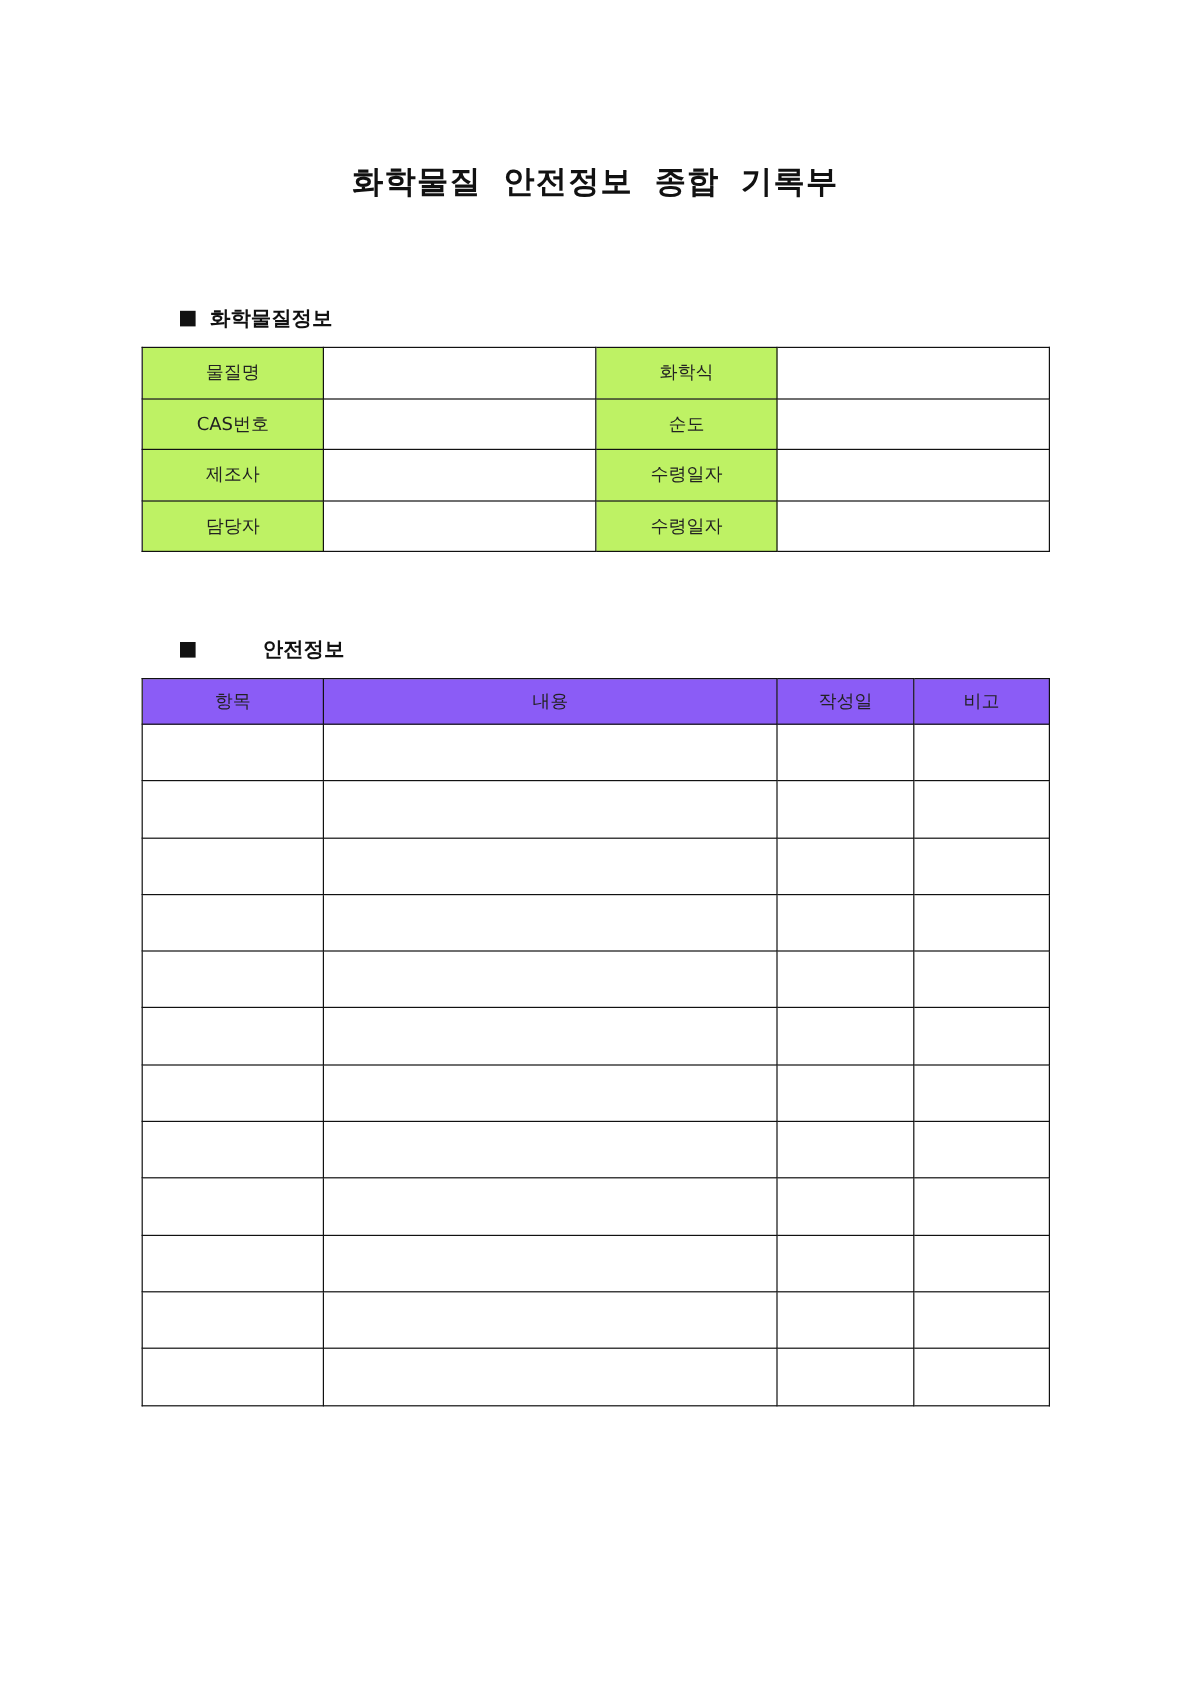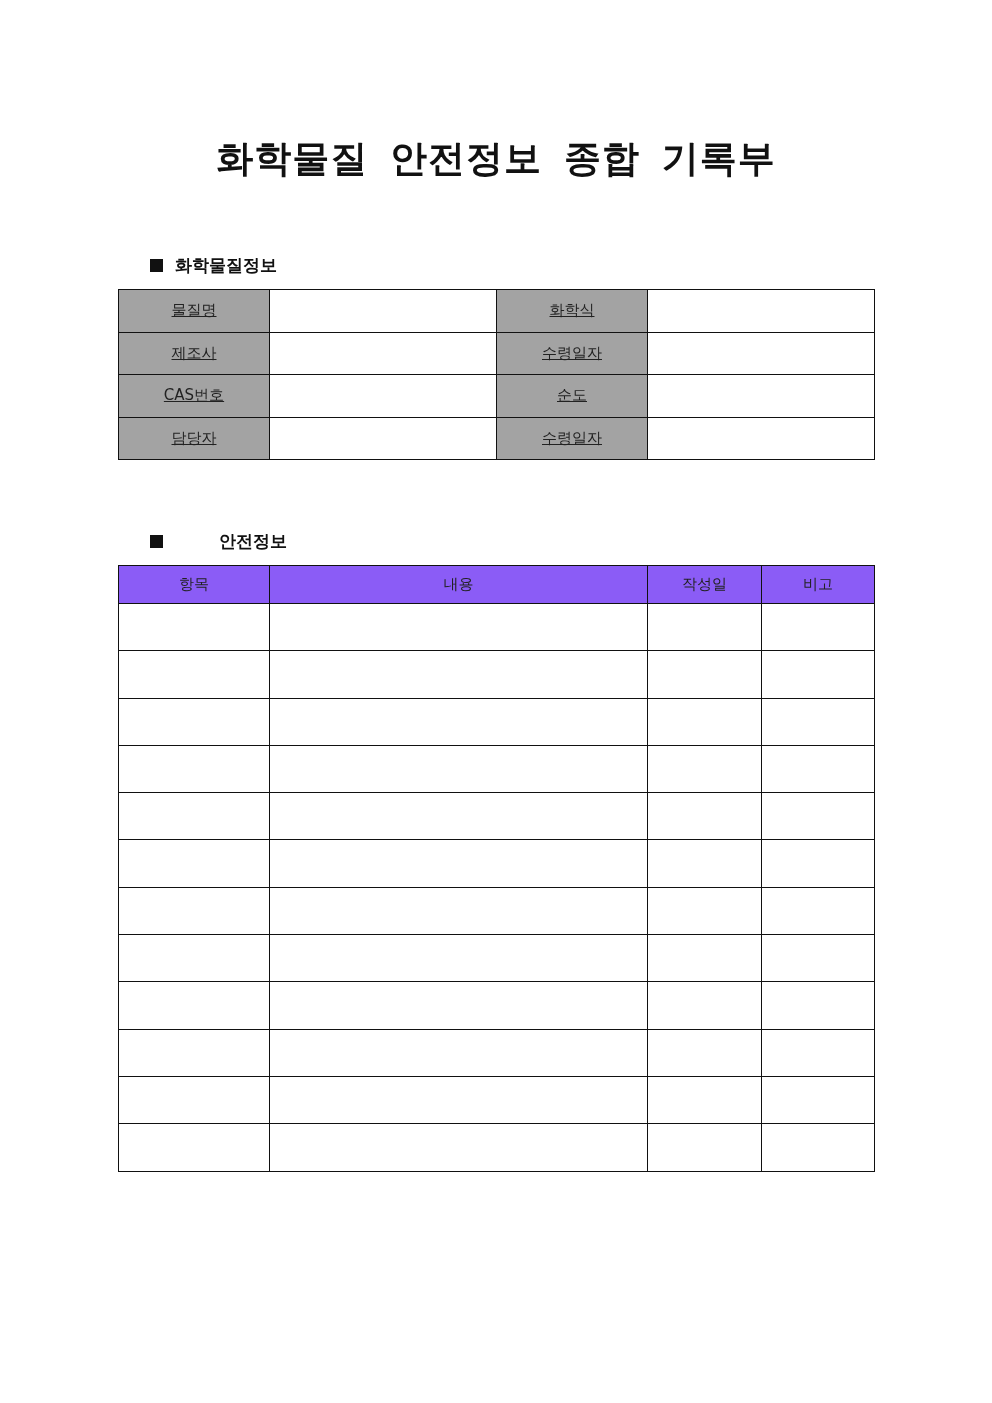--- a/index.html
+++ b/index.html
@@ -3,37 +3,37 @@
 <meta charset="utf-8">
 <style>
   html, body { margin: 0; padding: 0; background: #ffffff; }
   body {
     width: 992px; height: 1403px; position: relative;
     font-family: "DejaVu Sans", "Liberation Sans", sans-serif;
     color: #111;
   }
   .title {
     position: absolute; left: 0; width: 992px; top: 134px;
-    text-align: center; font-size: 37px; font-weight: bold;
+    text-align: center; font-size: 26px; font-weight: bold;
     letter-spacing: 1px; word-spacing: 8px;
   }
   .section-head {
     position: absolute; left: 118px; font-size: 17px; font-weight: bold;
     display: flex; align-items: center; padding-left: 32px;
   }
   .section-head .sq {
     display: inline-block; width: 13px; height: 13px; background: #111;
     margin-right: 12px;
   }
   table { position: absolute; left: 118px; border-collapse: collapse; table-layout: fixed; }
   td, th {
     border: 1.4px solid #111; padding: 0; text-align: center; vertical-align: middle;
     font-size: 15px; font-weight: normal; color: #222;
   }
-  .lab { background: #a3a3a3; text-decoration: underline; }
+  .lab { background: #bef264; }
   .val { background: #fff; }
   #info-table { top: 289px; width: 756px; }
   #info-table tr { height: 42.5px; }
   #safety-table { top: 565px; width: 756px; }
   #safety-table thead tr { height: 38px; }
   #safety-table tbody tr { height: 47.3px; }
   #safety-table th { background: #8b5cf6; }
 </style>
 </head>
 <body>
@@ -53,29 +53,29 @@
       <col style="width:227px">
   </colgroup>
   <tbody id="info-body">
       <tr>
         <td class="lab">물질명</td>
         <td class="val"></td>
         <td class="lab">화학식</td>
         <td class="val"></td>
       </tr>
       <tr>
+        <td class="lab">CAS번호</td>
+        <td class="val"></td>
+        <td class="lab">순도</td>
+        <td class="val"></td>
+      </tr>
+      <tr>
         <td class="lab">제조사</td>
         <td class="val"></td>
         <td class="lab">수령일자</td>
-        <td class="val"></td>
-      </tr>
-      <tr>
-        <td class="lab">CAS번호</td>
-        <td class="val"></td>
-        <td class="lab">순도</td>
         <td class="val"></td>
       </tr>
       <tr>
         <td class="lab">담당자</td>
         <td class="val"></td>
         <td class="lab">수령일자</td>
         <td class="val"></td>
       </tr>
     </tbody>
 </table>

